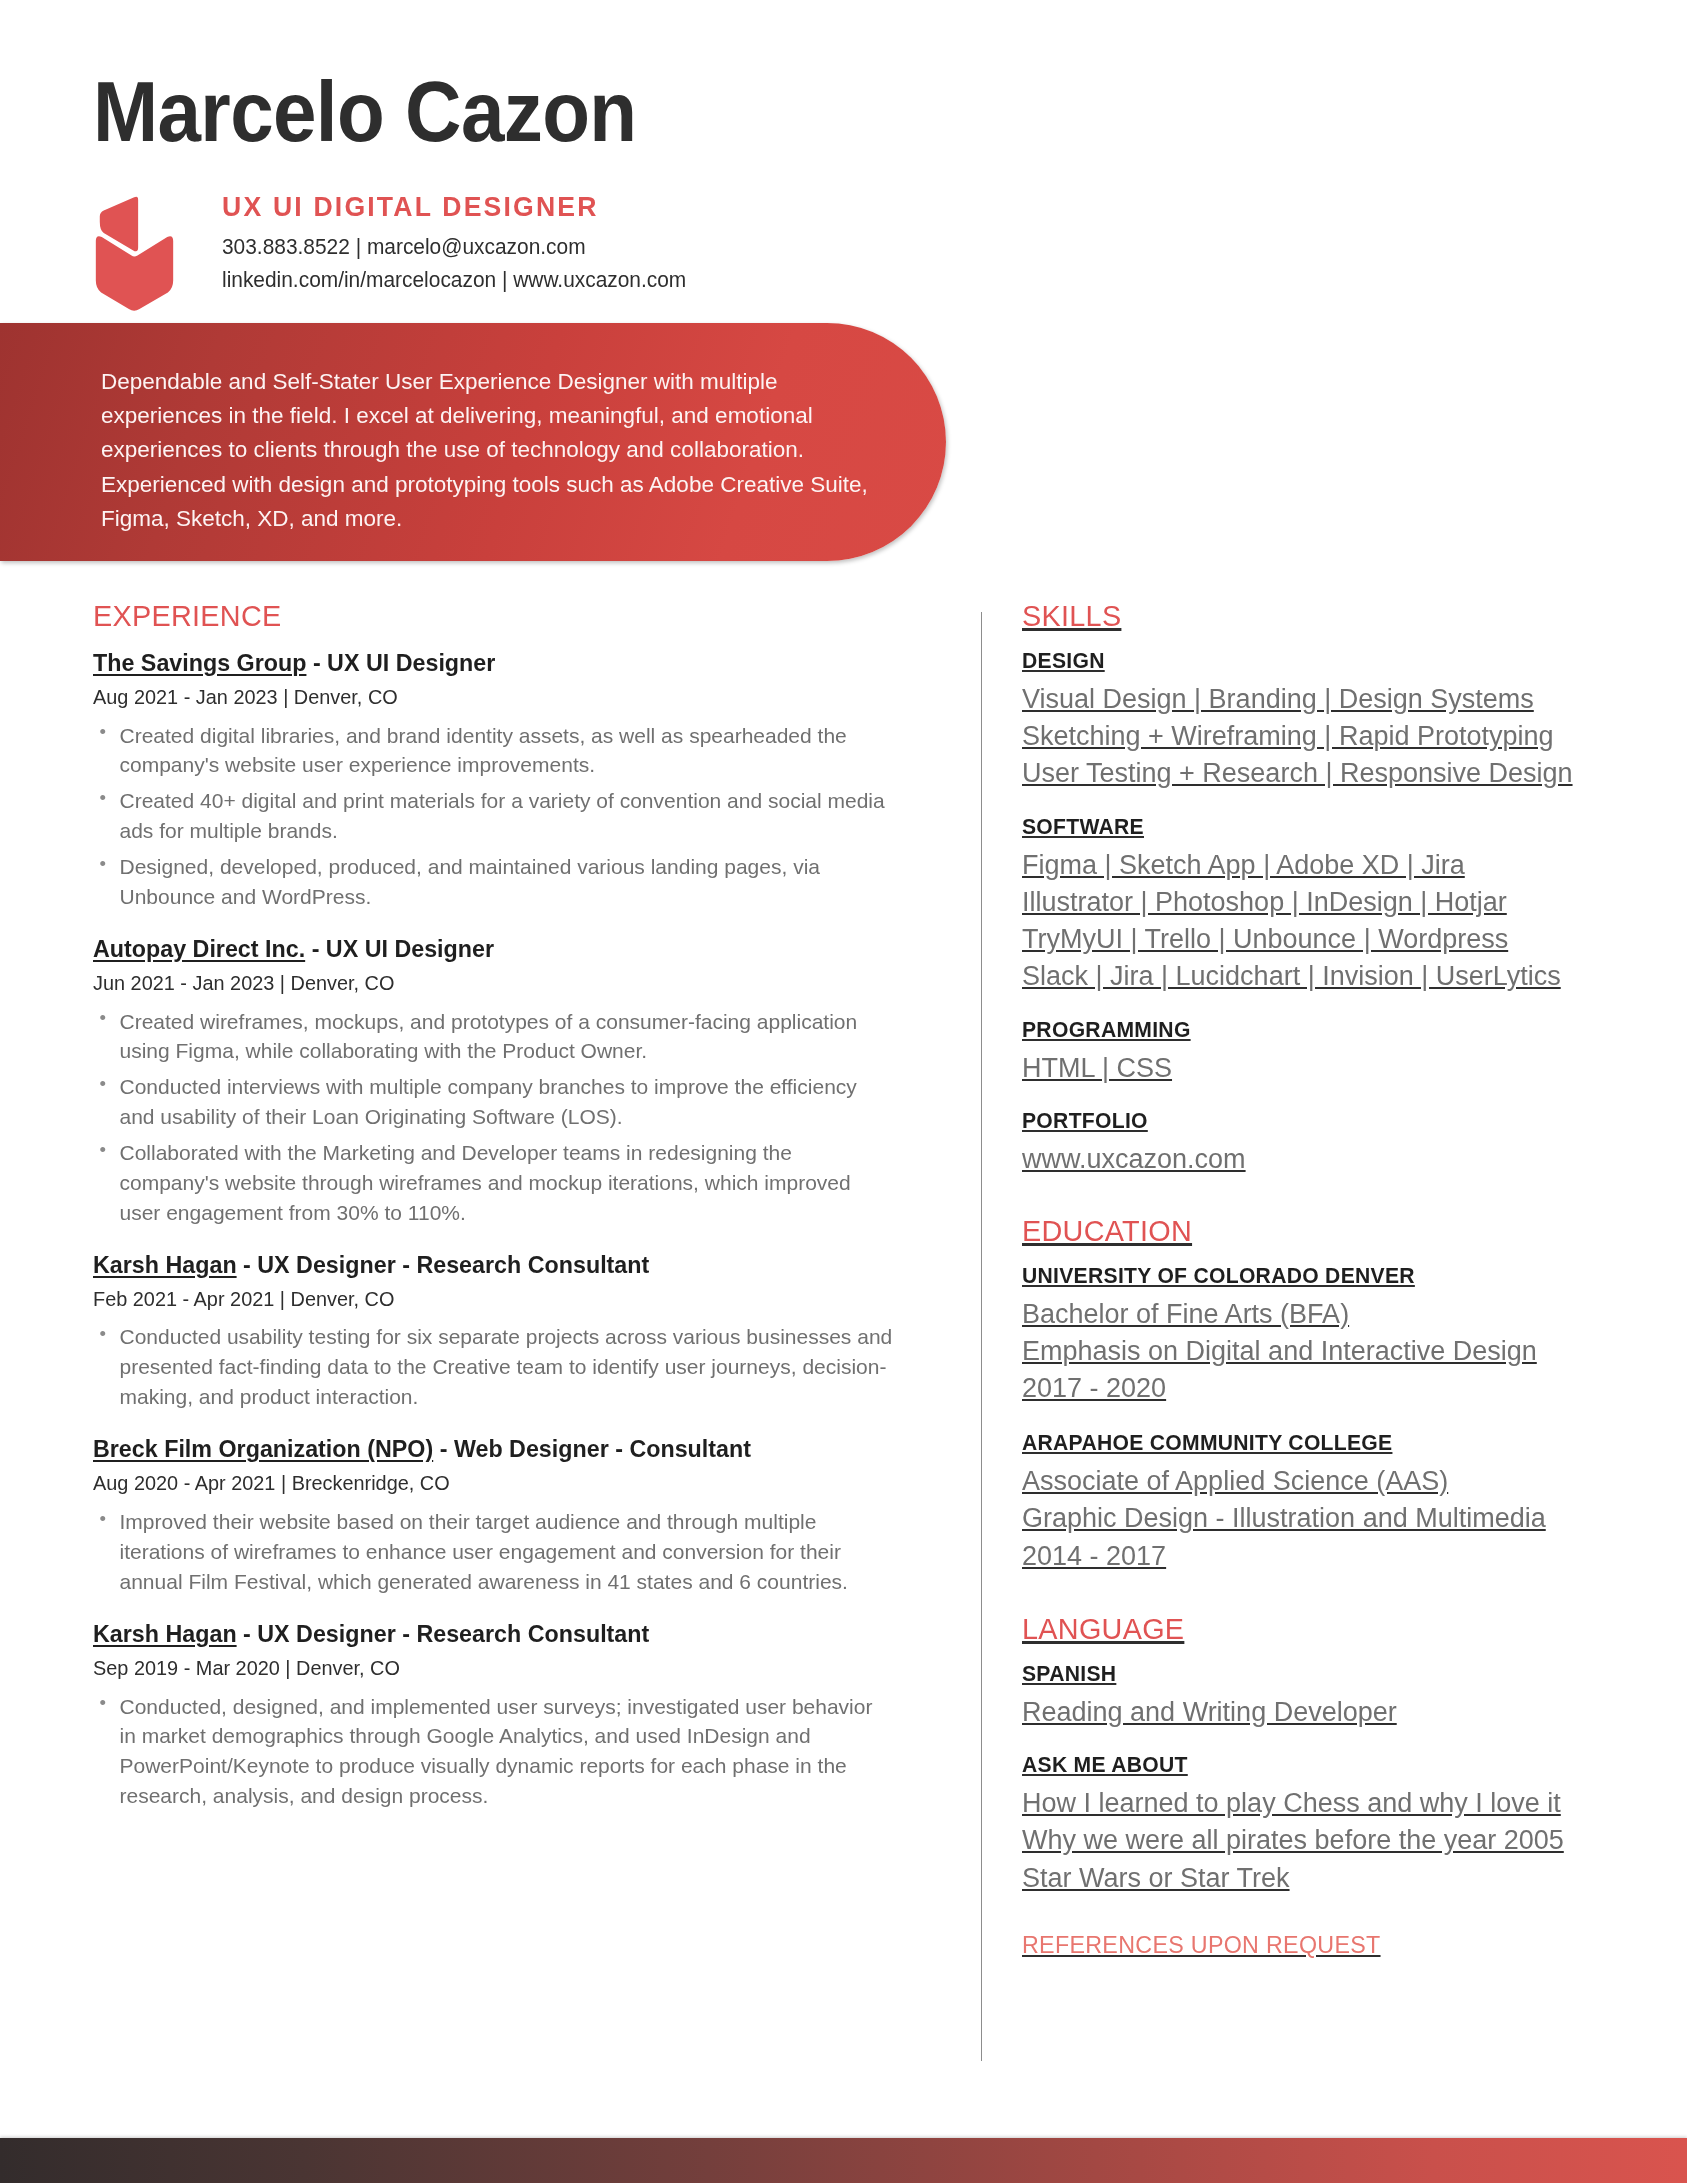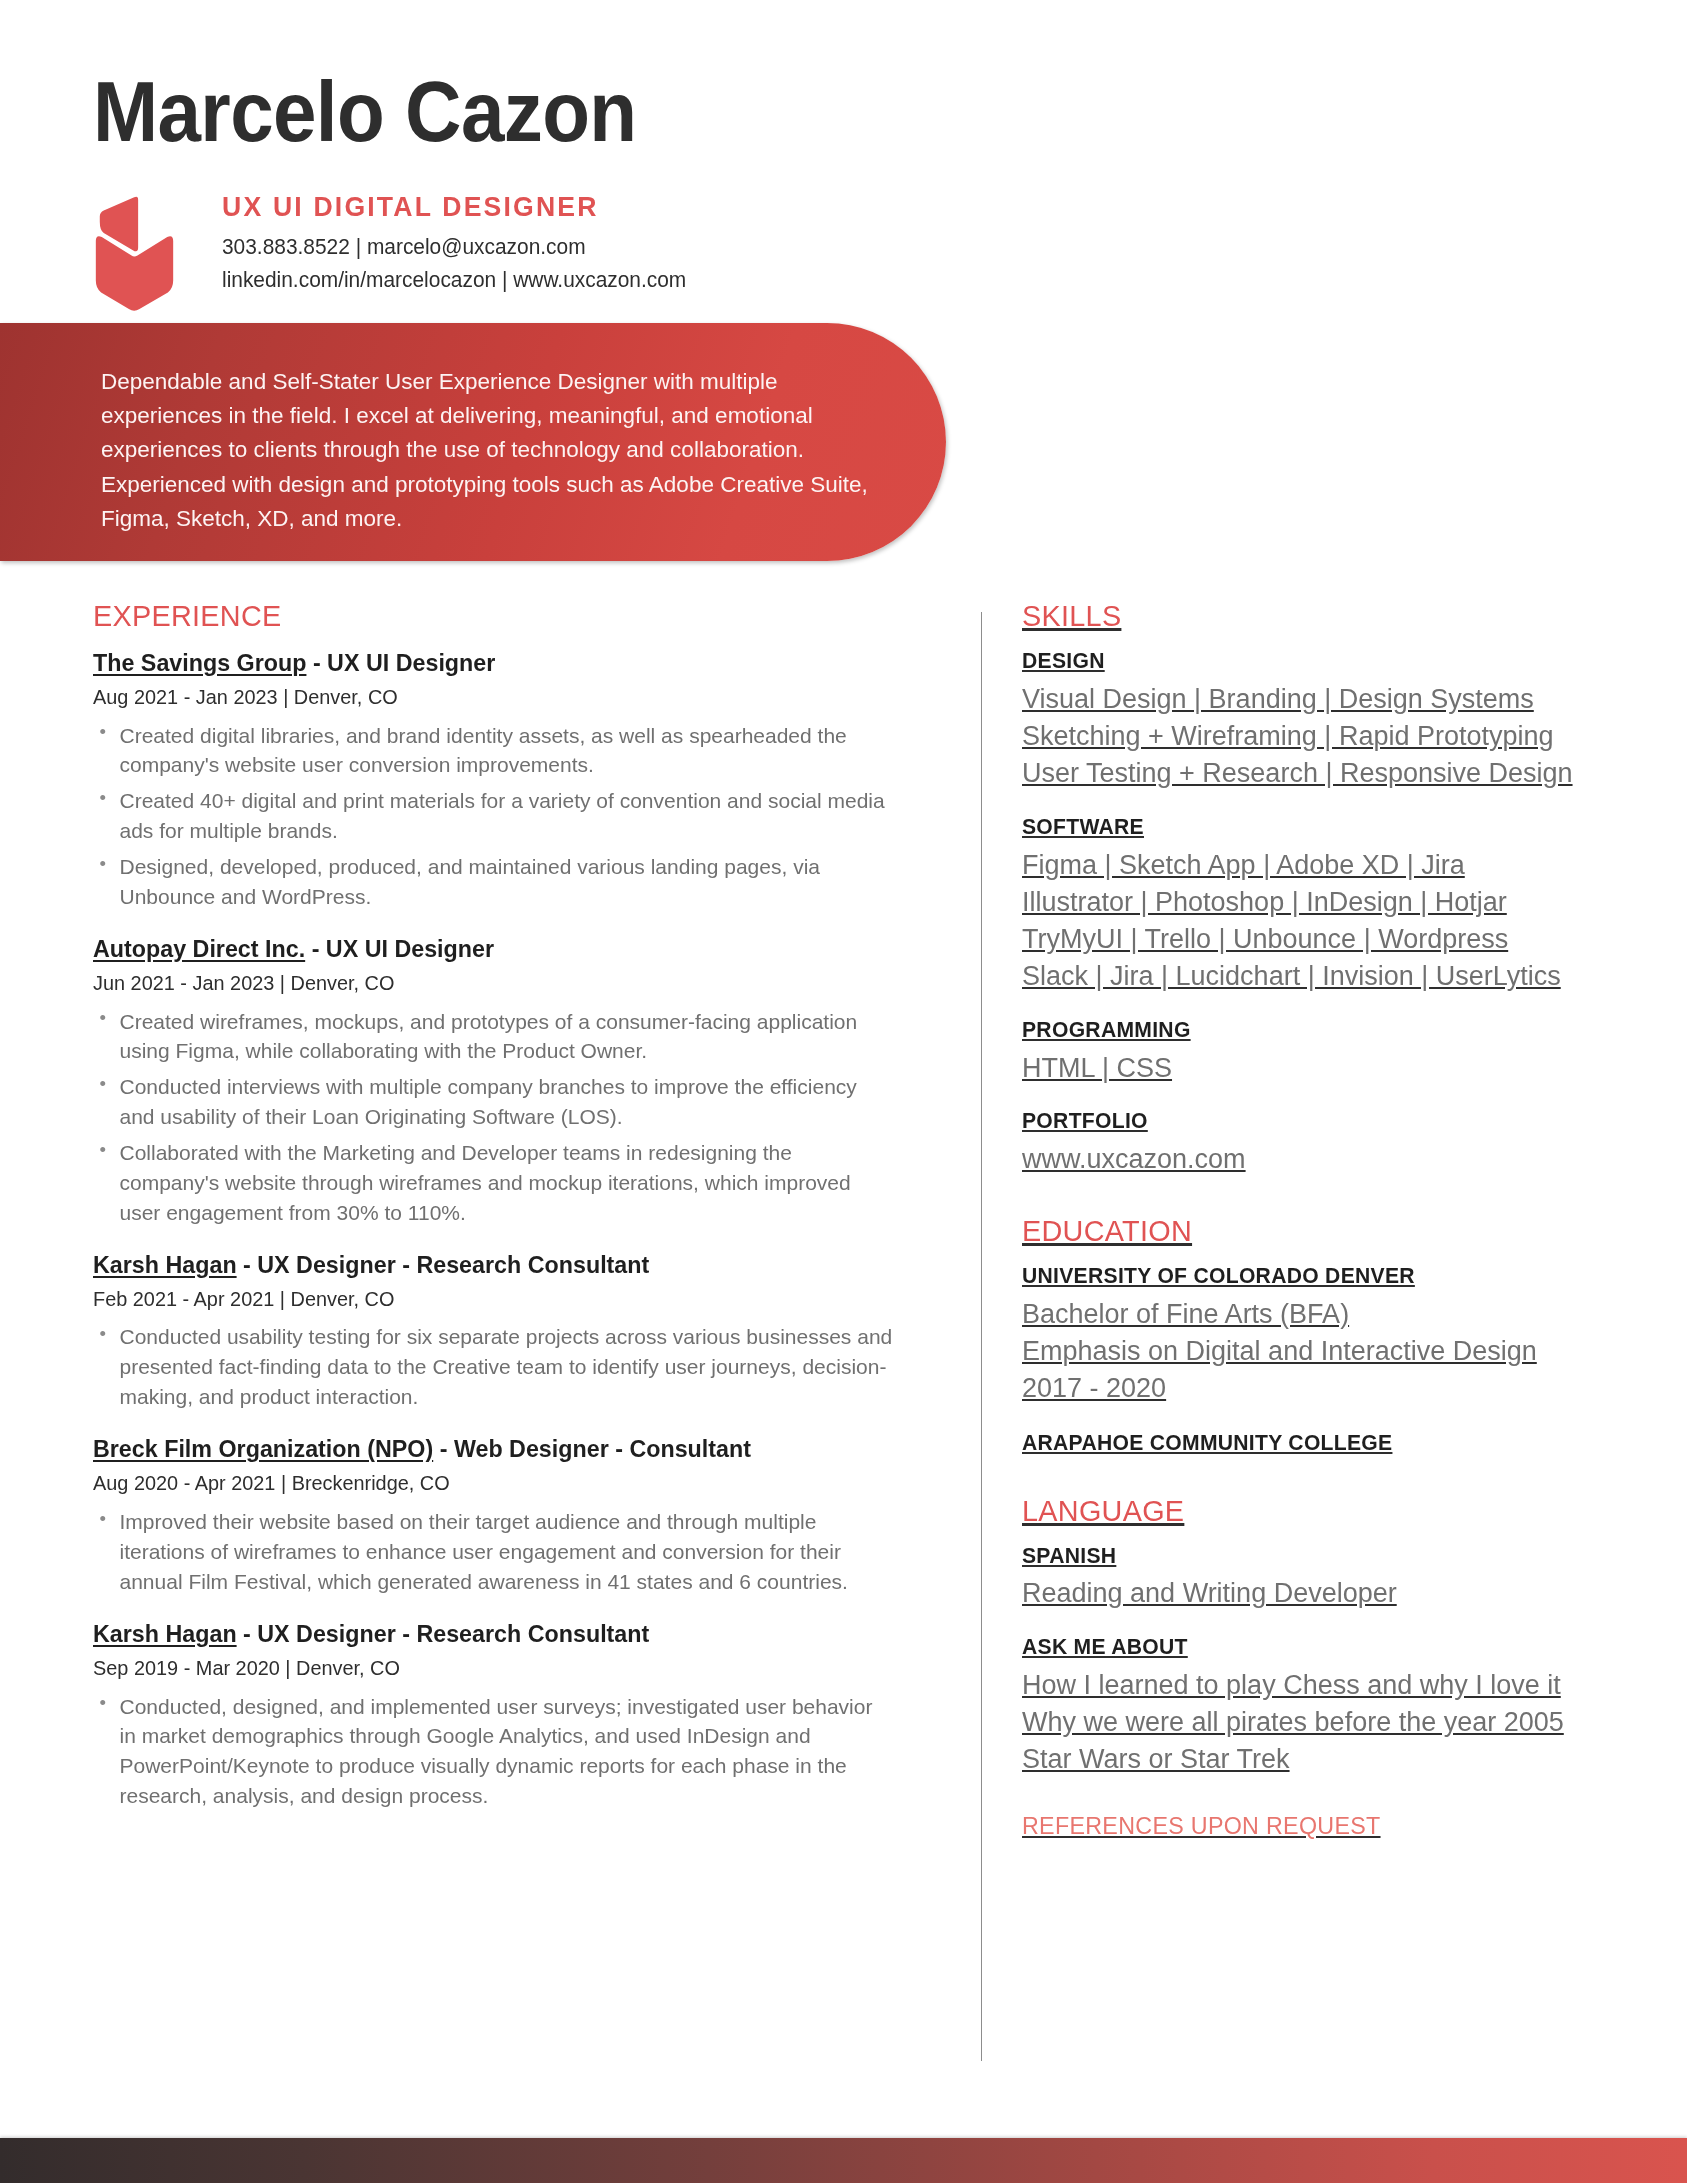--- a/index.html
+++ b/index.html
@@ -134,21 +134,21 @@
 
 <div class="divider"></div>
 
 <div class="col-left">
   <div class="section-head">EXPERIENCE</div>
   <div id="jobs-container">
       <div class="job">
         <div class="job-head"><span class="company">The Savings Group</span><span> - UX UI Designer</span></div>
         <div class="job-meta">Aug 2021 - Jan 2023 | Denver, CO</div>
         <ul class="bullets">
-          <li>Created digital libraries, and brand identity assets, as well as spearheaded the company's website user conversion improvements.</li>
+          <li>Created digital libraries, and brand identity assets, as well as spearheaded the company's website user experience improvements.</li>
           <li>Created 40+ digital and print materials for a variety of convention and social media ads for multiple brands.</li>
           <li>Designed, developed, produced, and maintained various landing pages, via Unbounce and WordPress.</li>
         </ul>
       </div>
       <div class="job">
         <div class="job-head"><span class="company">Autopay Direct Inc.</span><span> - UX UI Designer</span></div>
         <div class="job-meta">Jun 2021 - Jan 2023 | Denver, CO</div>
         <ul class="bullets">
           <li>Created wireframes, mockups, and prototypes of a consumer-facing application using Figma, while collaborating with the Product Owner.</li>
           <li>Conducted interviews with multiple company branches to improve the efficiency and usability of their Loan Originating Software (LOS).</li>
@@ -212,20 +212,25 @@
       <div class="edu-block">
         <div class="sub-head">UNIVERSITY OF COLORADO DENVER</div>
         <div class="sub-body">
           <div>Bachelor of Fine Arts (BFA)</div>
           <div>Emphasis on Digital  and Interactive Design</div>
           <div>2017 - 2020</div>
         </div>
       </div>
       <div class="edu-block">
         <div class="sub-head">ARAPAHOE COMMUNITY COLLEGE</div>
+        <div class="sub-body">
+          <div>Associate of Applied Science  (AAS)</div>
+          <div>Graphic Design - Illustration and Multimedia</div>
+          <div>2014 - 2017</div>
+        </div>
       </div>
     </div>
 
   <div class="group-gap"></div>
   <div class="section-head">LANGUAGE</div>
   <div id="language-container">
       <div class="sub-head">SPANISH</div>
       <div class="sub-body">
         <div>Reading and Writing Developer</div>
       </div>

